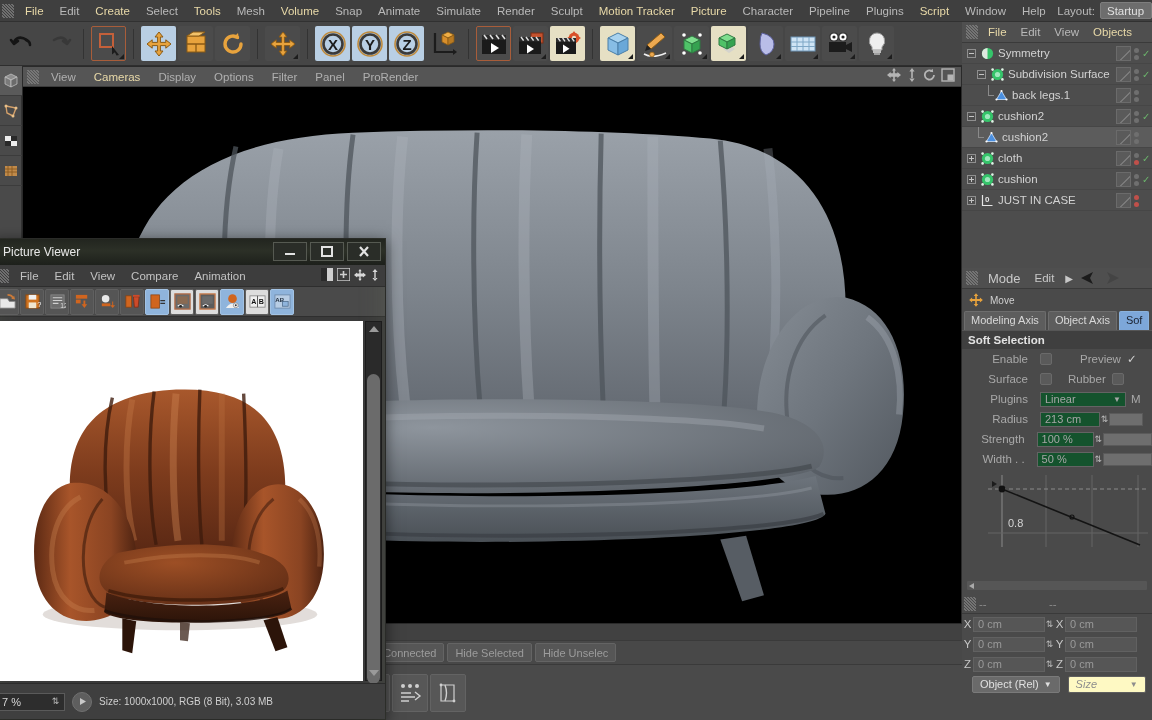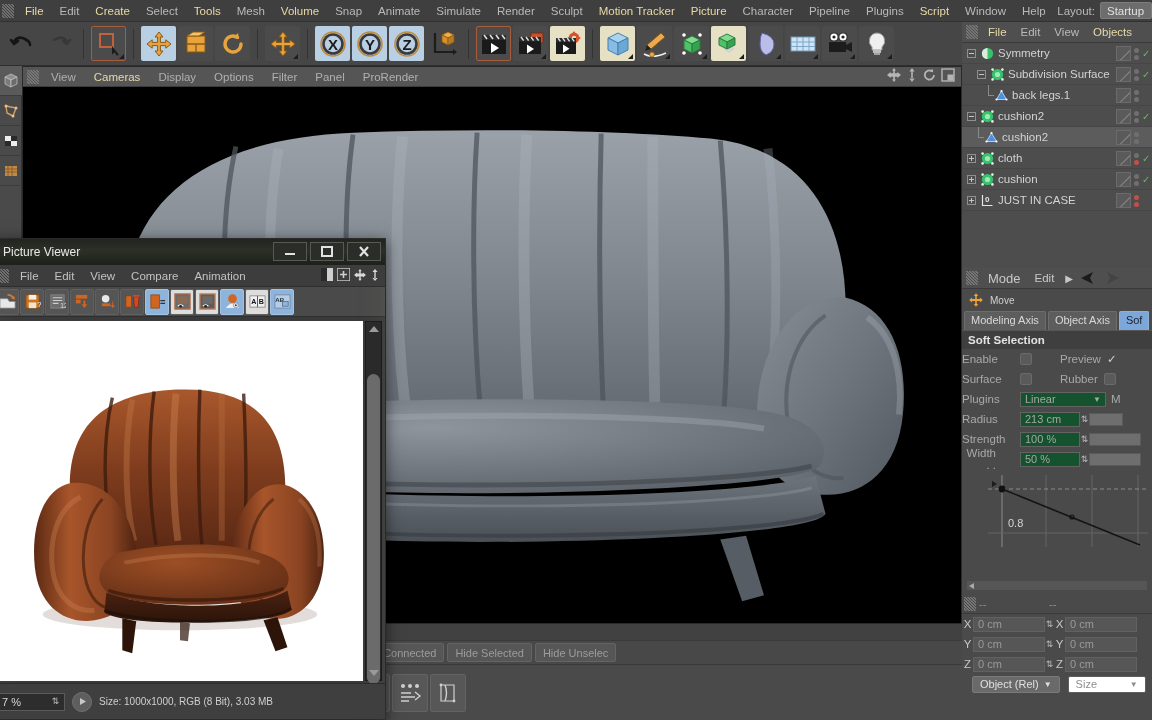--- a/index.html
+++ b/index.html
@@ -164,21 +164,21 @@
     font-size: 11px; color: #d8d8d8; background: #5d5d5d; border: 1px solid #6d6d6d;
     border-bottom: none; padding: 1px 6px; line-height: 15px; border-radius: 2px 2px 0 0;
     white-space: nowrap;
   }
   .tab.active { background: #7da7d9; color: #1a2230; border-color: #8ab2dd; }
   .sect-title {
     font-size: 11.5px; color: #e2e2e2; font-weight: bold; background: #3f3f3f;
     padding: 3px 6px; border-top: 1px solid #565656;
   }
   .prow { height: 20px; display: flex; align-items: center; font-size: 11.5px; color: #9e9e9e; }
-  .plabel { width: 58px; text-align: right; padding-right: 24px; color:#a8a8a8; }
+  .plabel { width: 78px; text-align: right; padding-right: 12px; color:#a8a8a8; }
   .pcheck {
     width: 12px; height: 12px; background: #5a5a5a; border: 1px solid #6a6a6a; border-radius: 2px;
   }
   .pfield {
     background: #14532d; border: 1px solid #636363; height: 15px; font-size: 11px;
     color: #a6a6a6; padding: 0 4px; line-height: 13px; display:flex; align-items:center;
   }
   .spin { width: 9px; text-align:center; color:#bbb; font-size: 9px; line-height: 13px; }
   .slider { height: 13px; background: #6e6e6e; border: 1px solid #5a5a5a; }
   .graph { position: relative; height: 78px; margin: 4px 6px 0 26px; }
@@ -200,21 +200,21 @@
   .cfield {
     background: #565656; border: 1px solid #616161; height: 15px; width: 72px;
     font-size: 11px; color: #9a9a9a; padding: 0 4px; line-height: 13px;
     display: flex; align-items: center;
   }
   .cbtn {
     background: #6a6a6a; border: 1px solid #7a7a7a; border-radius: 2px;
     font-size: 11px; color: #e0e0e0; padding: 1px 7px; height: 17px; line-height:13px;
     display:flex; align-items:center; gap:5px;
   }
-  .cbtn.dim { background:#ffffff; border-color:#5f5f5f; color:#8d8d8d; }
+  .cbtn.dim { background:#fef9c3; border-color:#5f5f5f; color:#8d8d8d;font-style:italic; }
 
   
   .bottombar {
     position: absolute; left: 22px; right: 190px; bottom: 56px; height: 24px;
     background: #484848; display: flex; align-items: center; gap: 3px;
     padding-left: 2px; overflow: hidden; border-top:1px solid #3a3a3a;
   }
   .bbtn {
     background: #565656; border: 1px solid #646464; border-radius: 2px;
     font-size: 11px; color: #9c9c9c; padding: 2px 7px; height: 19px; line-height: 14px;
@@ -1007,21 +1007,21 @@
       <div class="prow">
         <span class="plabel">Enable</span>
         <span class="pcheck"></span>
         <span style="margin-left:28px;color:#a8a8a8">Preview</span>
         <span style="margin-left:6px;color:#cfcfcf">✓</span>
       </div>
 
       <div class="prow">
         <span class="plabel">Surface</span>
         <span class="pcheck"></span>
-        <span style="margin-left:28px;color:#a8a8a8">Rubber</span>
+        <span style="margin-left:16px;color:#a8a8a8">Rubber</span>
         <span class="pcheck" style="margin-left:6px"></span>
       </div>
 
       <div class="prow">
         <span class="plabel">Plugins</span>
         <span class="pfield" style="width:86px;justify-content:space-between">
           <span>Linear</span>
           <span style="font-size:8px">▼</span>
         </span>
         <span style="margin-left:5px;color:#a8a8a8">M</span>

